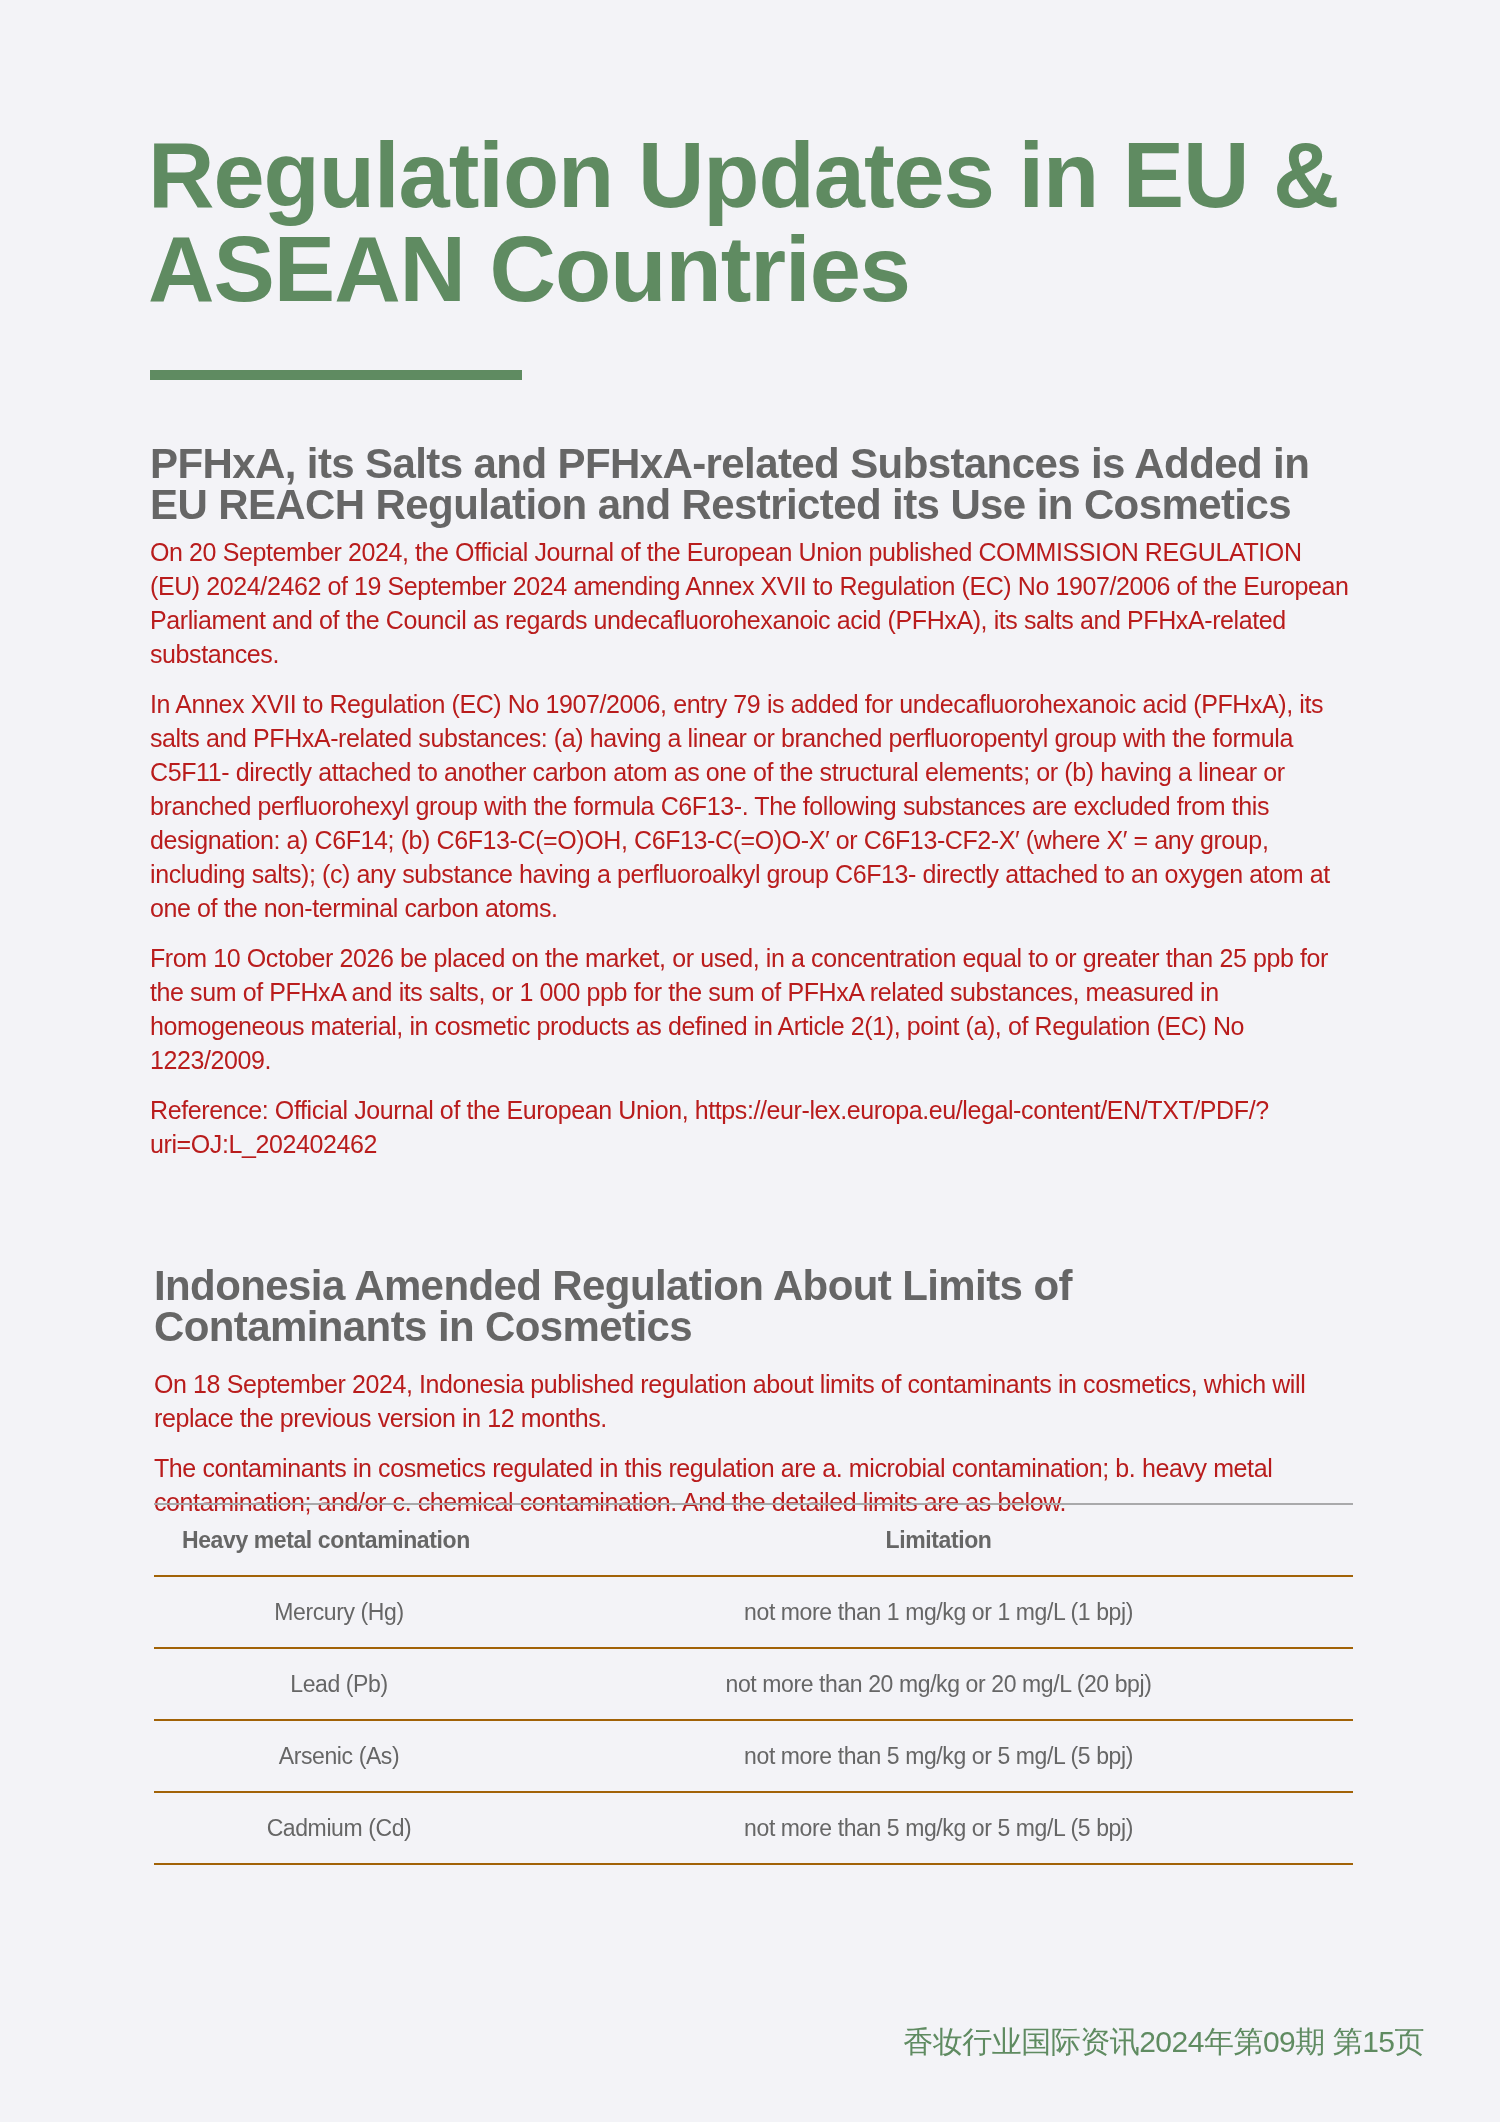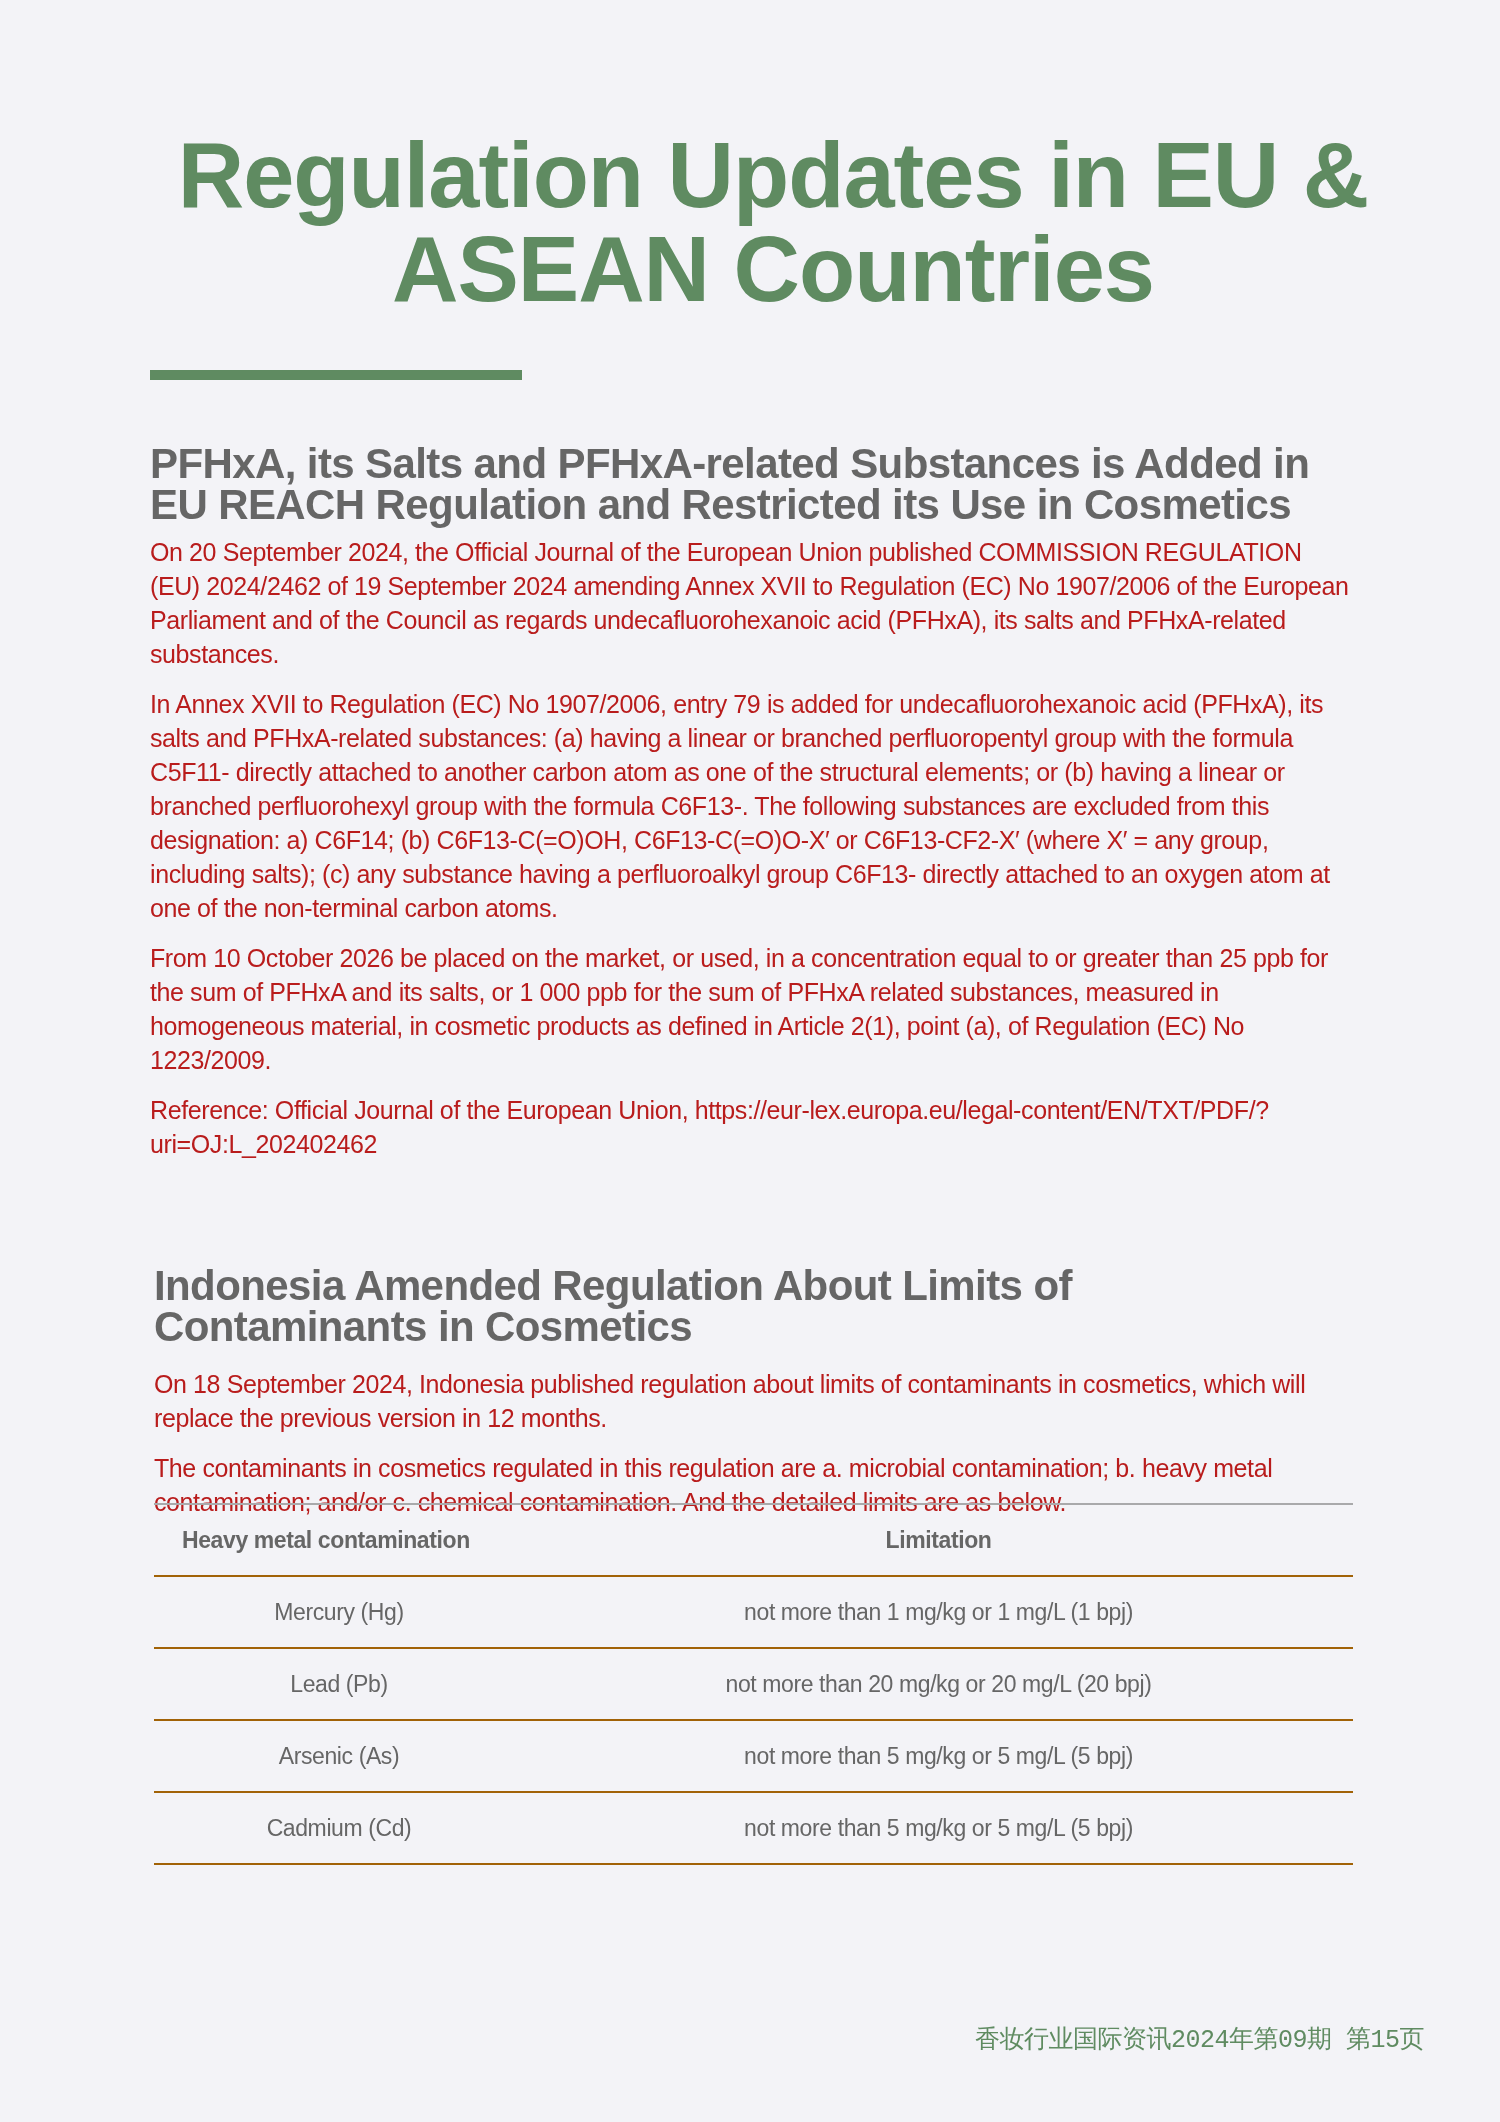--- a/index.html
+++ b/index.html
@@ -19,21 +19,20 @@
       position: absolute;
       left: 148px;
       top: 128px;
       width: 1250px;
       margin: 0;
       font-size: 92px;
       line-height: 94px;
       font-weight: bold;
       color: #5f8b61;
       letter-spacing: -1px;
-      text-align: center;
     }
     .title-rule {
       position: absolute;
       left: 150px;
       top: 370px;
       width: 372px;
       height: 10px;
       background: #5f8b61;
     }
     .section {
@@ -94,23 +93,23 @@
       padding-left: 28px;
       width: 342px;
     }
     .contaminant-table .col2 {
       text-align: center;
     }
     .footer {
       position: absolute;
       right: 76px;
       top: 2022px;
-      font-size: 25px;
+      font-size: 30px;
       color: #5f8b61;
-      font-family: Liberation Mono, monospace;
+      font-family: Liberation Sans, sans-serif;
       letter-spacing: -0.5px;
     }
   </style>
 </head>
 <body>
 
 <h1 class="page-title">Regulation Updates in EU &amp; ASEAN Countries</h1>
 <div class="title-rule"></div>
 
 <section class="section section1">

